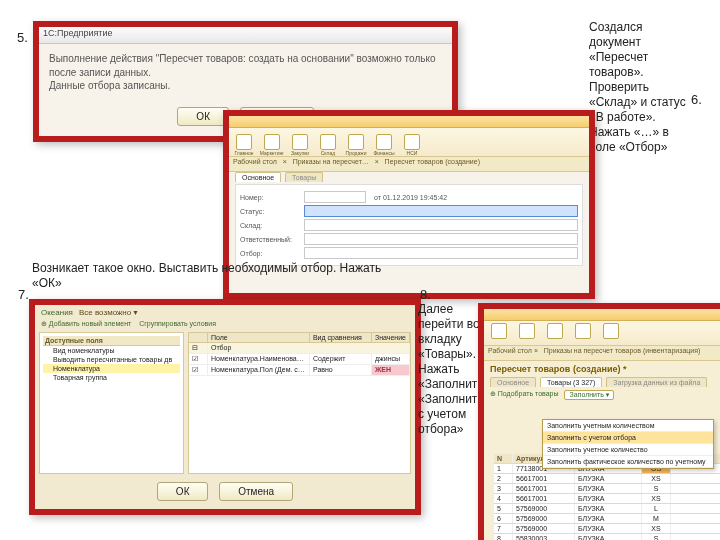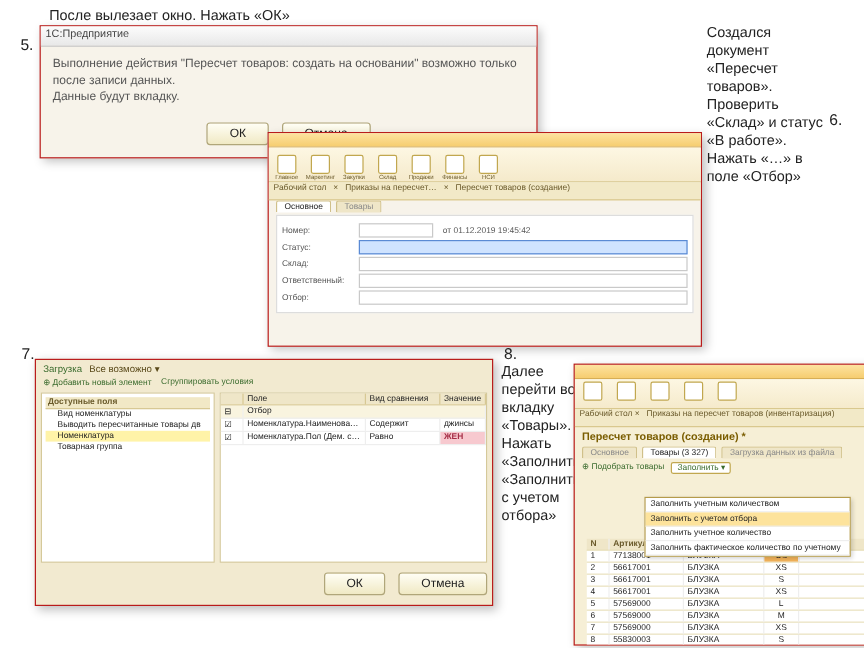--- a/index.html
+++ b/index.html
@@ -1,20 +1,20 @@
 <!DOCTYPE html>
 <html><head>
 <meta charset="utf-8">
 <style>
   html,body{margin:0;padding:0;width:720px;height:540px;background:#f3f3f3;font-family:Arial,Helvetica,sans-serif;font-size:10px;color:#222;overflow:hidden}
   .page{position:relative;width:720px;height:540px;background:#fff}
   .num{position:absolute;font-size:13px}
   .cap{position:absolute;font-size:12px;line-height:1.25}
   
-  .shot{position:absolute;border:1px solid #b91c1c;background:#f7f3ea;box-shadow:3px 3px 8px rgba(0,0,0,.25)}
+  .shot{position:absolute;border:6px solid #b91c1c;background:#f7f3ea;box-shadow:3px 3px 8px rgba(0,0,0,.25)}
   .titlebar{height:14px;background:linear-gradient(#fcfcfc,#e8e8e8);border-bottom:1px solid #c8c8c8;font-size:9px;padding:1px 4px;color:#444}
   
   .s5{top:21px;left:33px;width:413px}
   .s5 .body{padding:8px 10px;font-size:10px;color:#555;line-height:1.35}
   .s5 .btnrow{text-align:center;padding:6px 0 10px}
   .btn{display:inline-block;border:1px solid #b0a67a;border-radius:3px;background:linear-gradient(#fffef5,#f0e9c4);padding:3px 18px;margin:0 4px;font-size:10px;cursor:pointer}
   
   .s6{top:110px;left:223px;width:360px;height:177px}
   .win-top{height:11px;background:linear-gradient(#fde3a0,#f6cd70);border-bottom:1px solid #d7ae55}
   .toolbar{height:28px;background:linear-gradient(#fdf7e3,#f5eacb);border-bottom:1px solid #d9c88e;display:flex;align-items:flex-end;gap:6px;padding:0 4px}
@@ -35,21 +35,21 @@
   .s7 .body7{display:flex;height:150px}
   .treepane{width:140px;border:1px solid #d5c99a;margin:4px 2px 4px 4px;background:#fff;font-size:7px;padding:3px}
   .treehdr{background:#f1e8c6;border-bottom:1px solid #d7c894;padding:1px 2px;font-weight:bold;color:#6a5a2b}
   .treeitem{padding:1px 0 1px 10px}
   .gridpane{flex:1;border:1px solid #d5c99a;margin:4px 4px 4px 2px;background:#fff;font-size:7px}
   .gridhead{display:flex;background:#efe6c8;border-bottom:1px solid #d7c894}
   .gridhead div{padding:1px 3px;border-right:1px solid #d7c894}
   .gridrow{display:flex;border-bottom:1px solid #eee}
   .gridrow div{padding:1px 3px;border-right:1px solid #eee}
   .pinkcell{background:#f7c9cf;color:#a63048;font-weight:bold}
-  .s7 .footer7{text-align:right;padding:4px 0}
+  .s7 .footer7{text-align:center;padding:4px 0}
   
   .s8{top:303px;left:478px;width:244px;height:233px;background:#f6efd6;overflow:hidden}
   .s8 .yellowtitle{font-size:9px}
   .dropdown{position:absolute;top:110px;left:58px;width:170px;border:1px solid #b59b4b;background:#fff;font-size:7px;z-index:5;box-shadow:2px 2px 4px rgba(0,0,0,.2)}
   .dropdown div{padding:2px 4px;border-bottom:1px solid #eee}
   .dropdown .hilite{background:#fde39c}
   .minitable{position:absolute;top:145px;left:10px;right:0;font-size:7px}
   .minitable .tr{display:flex;border-bottom:1px solid #e5dcb4;background:#fff}
   .minitable .tr div{padding:1px 3px;border-right:1px solid #eee}
   .minitable .thead .tr{background:#efe6c8;color:#6a5a2b;font-weight:bold}
@@ -57,26 +57,25 @@
   .artcol{width:55px}
   .namecol{width:60px}
   .orangecol{background:#f5b45a!important}
 </style>
 </head>
 <body>
 
 <div class="page">
 
   <div class="num" style="top:30px;left:17px">5.</div>
-  <div class="cap" style="top:6px;left:41px;width:225px">После вылезает окно. Нажать «ОК»</div>
   <div class="shot s5">
     <div class="titlebar">1С:Предприятие</div>
     <div class="body">
       <div>Выполнение действия "Пересчет товаров: создать на основании" возможно только после записи данных.</div>
-      <div>Данные будут вкладку.</div>
+      <div>Данные отбора записаны.</div>
     </div>
     <div class="btnrow">
       <span class="btn">ОК</span>
       <span class="btn">Отмена</span>
     </div>
   </div>
 
   <div class="num" style="top:92px;left:691px">6.</div>
   <div class="cap" style="top:20px;left:589px;width:105px">Создался документ «Пересчет товаров». Проверить «Склад» и статус «В работе». Нажать «…» в поле «Отбор»</div>
   <div class="shot s6">
@@ -135,23 +134,24 @@
           <div class="field"></div>
         </div>
       <div class="formrow">
           <label>Отбор:</label>
           <div class="field"></div>
         </div>
     </div>
   </div>
 
   <div class="num" style="top:287px;left:18px">7.</div>
+  <div class="cap" style="top:261px;left:32px;width:380px">Возникает такое окно. Выставить необходимый отбор. Нажать «ОК»</div>
   <div class="shot s7">
     <div style="padding:3px 6px;font-size:8px;color:#5a4a1a;display:flex;gap:6px;align-items:center">
-      <span style="color:#3a6b2d">Загрузка</span>
+      <span style="color:#3a6b2d">Океания</span>
       <span>Все возможно ▾</span>
       <span style="flex:1"></span>
     </div>
     <div style="padding:0 6px;font-size:7px;color:#3a6b2d;display:flex;gap:8px">
       <span>⊕ <span>Добавить новый элемент</span></span>
       <span>Сгруппировать условия</span>
     </div>
     <div class="body7">
       <div class="treepane">
         <div class="treehdr">Доступные поля</div>

